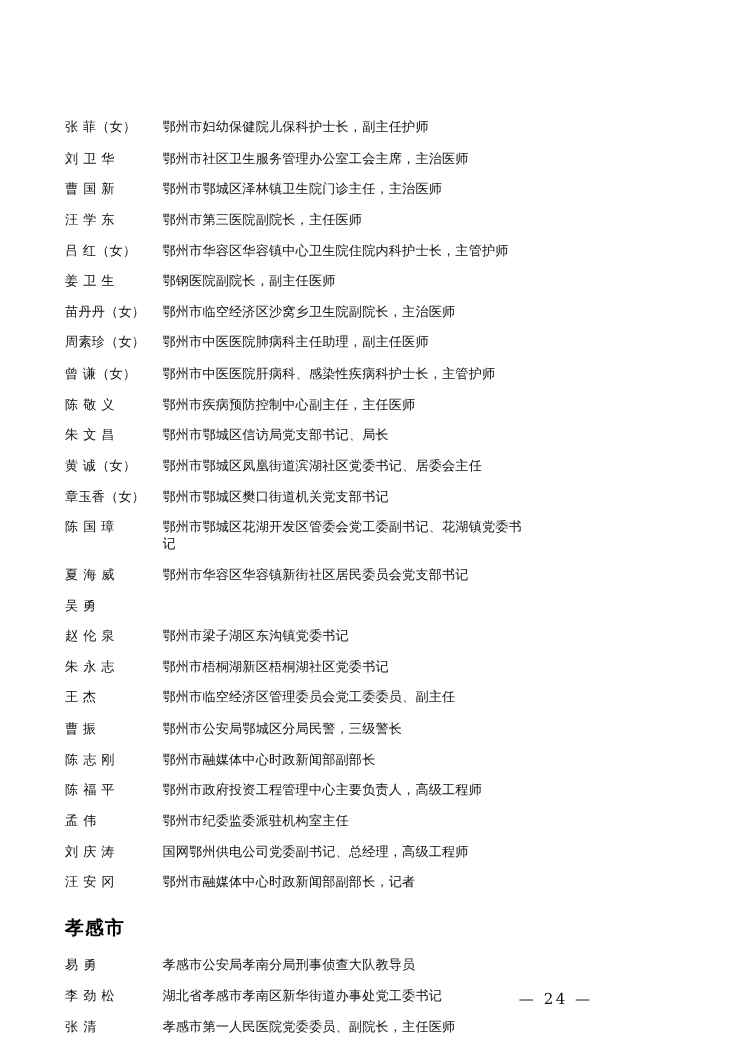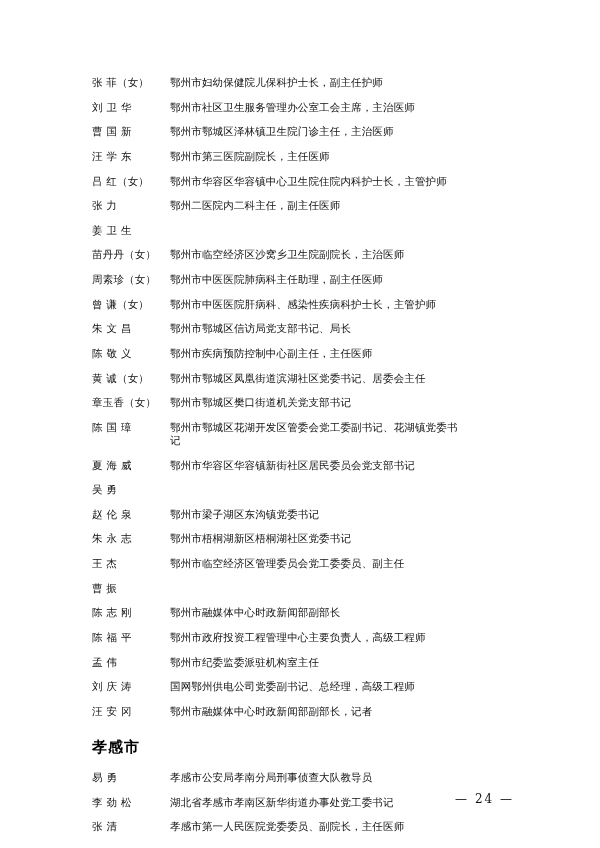--- a/index.html
+++ b/index.html
@@ -12,22 +12,21 @@
     background: #ffffff;
     font-family: "DejaVu Sans", "Liberation Sans", sans-serif;
     color: #1a1a1a;
     overflow: hidden;
   }
   .page {
     position: relative;
     width: 474px;
     height: 848px;
     box-sizing: border-box;
-    padding: 76px 52px 0 52px;
-    margin-left: 40px;
+    padding: 96px 52px 0 52px;
   }
   .entry {
     display: flex;
     align-items: baseline;
     margin-bottom: 11.5px;
     line-height: 1.25;
   }
   .entry .name {
     flex: 0 0 auto;
     width: 78px;
@@ -88,45 +87,42 @@
       </div>
       <div class="entry">
         <span class="name spaced">汪学东</span>
         <span class="desc">鄂州市第三医院副院长，主任医师</span>
       </div>
       <div class="entry">
         <span class="name wide">吕  红（女）</span>
         <span class="desc">鄂州市华容区华容镇中心卫生院住院内科护士长，主管护师</span>
       </div>
       <div class="entry">
-        <span class="name wide">张  力</span>
-        <span class="desc">鄂州二医院内二科主任，副主任医师</span>
-      </div>
-      <div class="entry">
         <span class="name spaced">姜卫生</span>
+        <span class="desc">鄂钢医院副院长，副主任医师</span>
       </div>
       <div class="entry">
         <span class="name wide">苗丹丹（女）</span>
         <span class="desc">鄂州市临空经济区沙窝乡卫生院副院长，主治医师</span>
       </div>
       <div class="entry">
         <span class="name wide">周素珍（女）</span>
         <span class="desc">鄂州市中医医院肺病科主任助理，副主任医师</span>
       </div>
       <div class="entry">
         <span class="name wide">曾  谦（女）</span>
         <span class="desc">鄂州市中医医院肝病科、感染性疾病科护士长，主管护师</span>
       </div>
       <div class="entry">
+        <span class="name spaced">陈敬义</span>
+        <span class="desc">鄂州市疾病预防控制中心副主任，主任医师</span>
+      </div>
+      <div class="entry">
         <span class="name spaced">朱文昌</span>
         <span class="desc">鄂州市鄂城区信访局党支部书记、局长</span>
-      </div>
-      <div class="entry">
-        <span class="name spaced">陈敬义</span>
-        <span class="desc">鄂州市疾病预防控制中心副主任，主任医师</span>
       </div>
       <div class="entry">
         <span class="name wide">黄  诚（女）</span>
         <span class="desc">鄂州市鄂城区凤凰街道滨湖社区党委书记、居委会主任</span>
       </div>
       <div class="entry">
         <span class="name wide">章玉香（女）</span>
         <span class="desc">鄂州市鄂城区樊口街道机关党支部书记</span>
       </div>
       <div class="entry">
@@ -147,20 +143,21 @@
       <div class="entry">
         <span class="name spaced">朱永志</span>
         <span class="desc">鄂州市梧桐湖新区梧桐湖社区党委书记</span>
       </div>
       <div class="entry">
         <span class="name wide">王  杰</span>
         <span class="desc">鄂州市临空经济区管理委员会党工委委员、副主任</span>
       </div>
       <div class="entry">
         <span class="name wide">曹  振</span>
+        <span class="desc">鄂州市公安局鄂城区分局民警，三级警长</span>
       </div>
       <div class="entry">
         <span class="name spaced">陈志刚</span>
         <span class="desc">鄂州市融媒体中心时政新闻部副部长</span>
       </div>
       <div class="entry">
         <span class="name spaced">陈福平</span>
         <span class="desc">鄂州市政府投资工程管理中心主要负责人，高级工程师</span>
       </div>
       <div class="entry">

